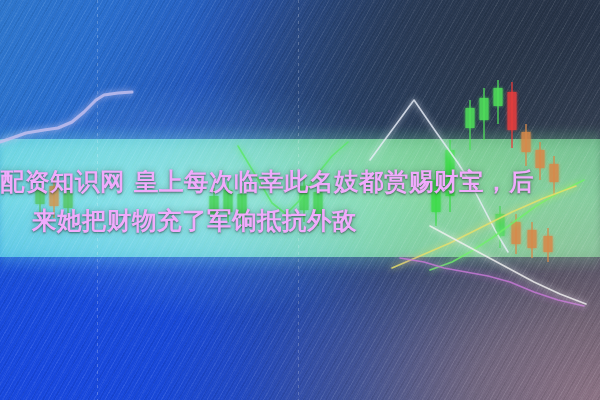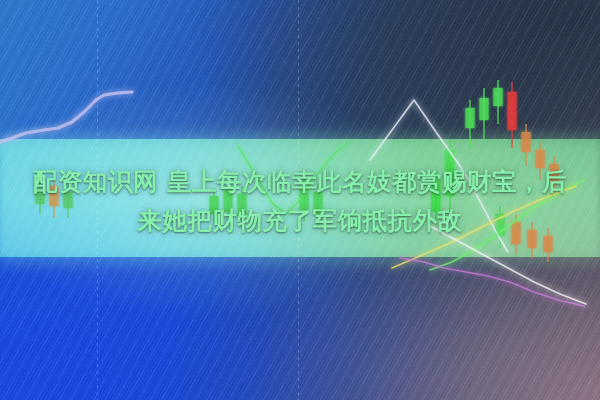--- a/index.html
+++ b/index.html
@@ -142,34 +142,33 @@
     position: absolute;
     inset: 0;
     width: 600px; height: 400px;
   }
 
   
   #headline {
     position: absolute;
     left: 0; right: 0;
     top: 162px;
-    text-align: center;
-    color: #86efac;
+    color: #f0abfc;
     font-weight: bold;
     font-size: 25px;
     line-height: 39px;
     letter-spacing: 0.5px;
     text-shadow:
       0 1px 2px rgba(20,40,30,0.55),
       0 0 6px rgba(30,60,40,0.35);
     white-space: nowrap;
   }
   #headline .line { display: block; }
   #line1 { font-size: 24.5px; }
-  #line2 { font-size: 24.5px; }
+  #line2 { font-size: 24.5px; padding-left: 32px; }
 
   
   .hairline {
     position: absolute;
     top: 0; bottom: 0;
     width: 1px;
     background: repeating-linear-gradient(
       180deg,
       rgba(255,255,255,0.22) 0px,
       rgba(255,255,255,0.22) 3px,

